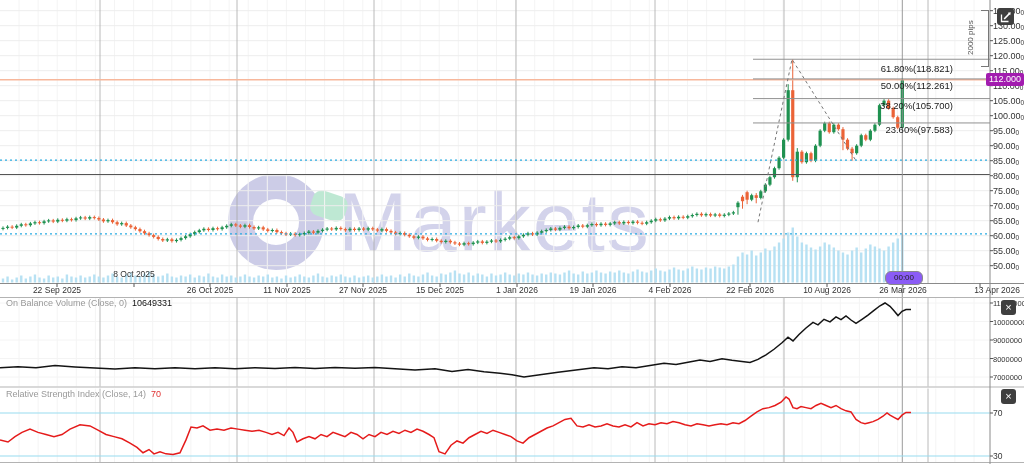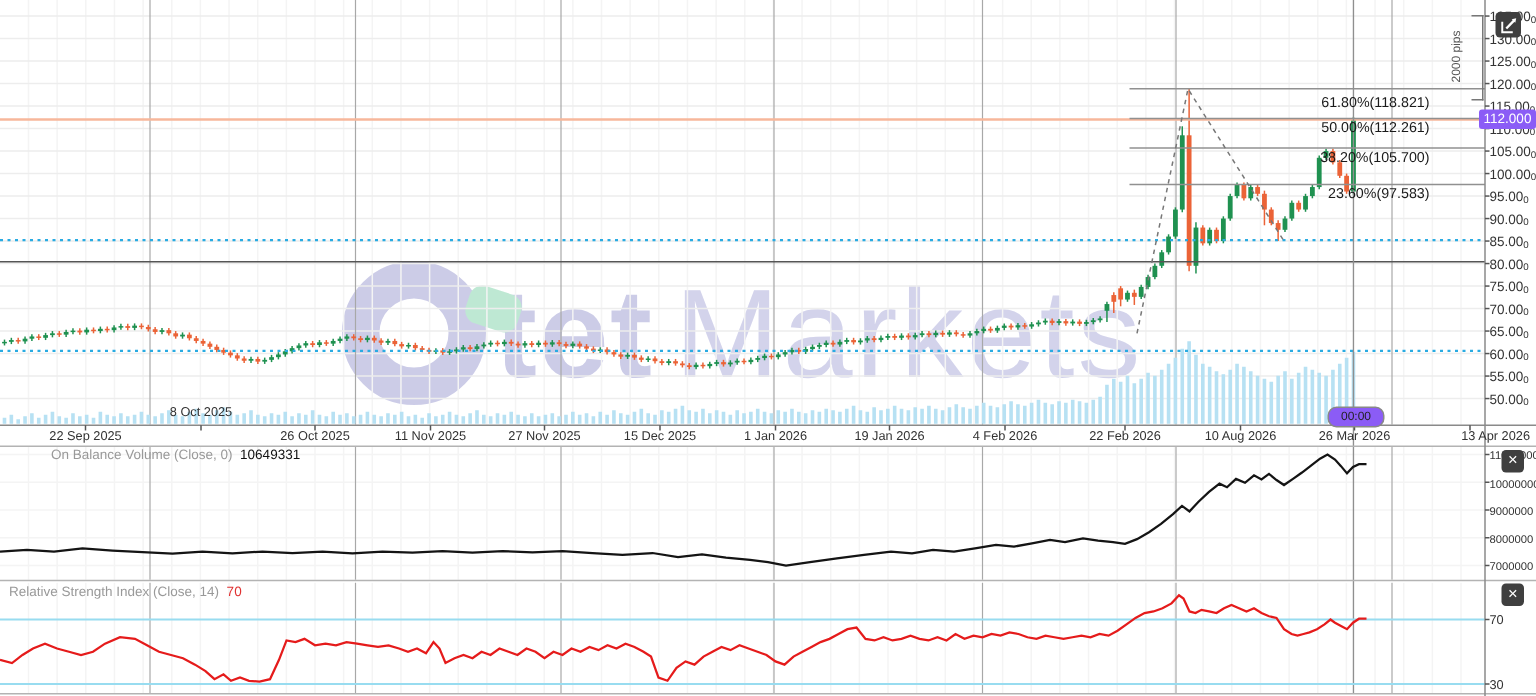--- a/index.html
+++ b/index.html
@@ -14,21 +14,21 @@
   #labels{position:absolute;left:0;top:0;width:1024px;height:464px;z-index:2;pointer-events:none;}
   .plabel{position:absolute;left:993px;font-size:9px;color:#333;white-space:nowrap;}
   .plabel .sub{font-size:6.5px;vertical-align:-1px;}
   .obvlabel{position:absolute;left:993px;font-size:7.5px;color:#333;white-space:nowrap;}
   .rsilabel{position:absolute;left:993px;font-size:8.5px;color:#333;}
   .datelabel{position:absolute;width:80px;text-align:center;font-size:8.5px;color:#333;white-space:nowrap;}
   .fiblabel{position:absolute;right:71px;font-size:9.5px;color:#1a1a1a;white-space:nowrap;}
   .panel-header{position:absolute;left:6px;font-size:9px;color:#999;z-index:2;white-space:nowrap;}
   .panel-header .val-dark{color:#111;margin-left:5px;}
   .panel-header .val-red{color:#e03131;margin-left:5px;}
-  .price-tag{position:absolute;left:986px;width:38px;height:13px;background:#8b5cf6;color:#fff;
+  .price-tag{position:absolute;left:986px;width:38px;height:13px;background:#a21caf;color:#fff;
     font-size:9px;line-height:13px;text-align:center;border-radius:2px;z-index:3;}
   .time-tag{position:absolute;width:36px;height:12px;background:#8b5cf6;border:1px solid #888;border-radius:6px;
     font-size:8px;line-height:12px;text-align:center;color:#222;z-index:3;}
   .icon-btn{position:absolute;width:15px;height:15px;background:#3f3f3f;border-radius:3px;color:#fff;
     text-align:center;font-size:11px;line-height:14px;z-index:4;cursor:pointer;}
   .edit-btn{position:absolute;left:997px;top:8px;width:17px;height:17px;background:#3f3f3f;border-radius:3px;z-index:4;
     display:flex;align-items:center;justify-content:center;cursor:pointer;}
   .pips-bracket{position:absolute;left:981px;top:10px;width:7px;height:55px;
     border-top:1px solid #777;border-bottom:1px solid #777;border-right:1px solid #777;z-index:2;}
   .pips-text{position:absolute;left:966px;top:10px;height:56px;width:13px;font-size:8px;color:#555;
@@ -36,21 +36,20 @@
 </style>
 </head>
 <body>
 
 <div id="stage">
 
   <div id="watermark">
     <span class="wm-ring">
       <span class="wm-accent"></span>
     </span>
-    <span class="wm-bold">tet</span>
     <span class="wm-light">Markets</span>
   </div>
 
   <svg id="plot" width="1024" height="464">
       <g>
         <line x1="19" y1="0" x2="19" y2="283" stroke="#f4f4f4"></line>
         <line x1="19" y1="297.5" x2="19" y2="386.5" stroke="#f4f4f4"></line>
         <line x1="19" y1="388.5" x2="19" y2="462.5" stroke="#f4f4f4"></line>
         <line x1="38.1" y1="0" x2="38.1" y2="283" stroke="#f4f4f4"></line>
         <line x1="38.1" y1="297.5" x2="38.1" y2="386.5" stroke="#f4f4f4"></line>
@@ -950,21 +949,21 @@
       <div class="datelabel" style="left: 710px; top: 285px;">22 Feb 2026</div>
       <div class="datelabel" style="left: 787px; top: 285px;">10 Aug 2026</div>
       <div class="datelabel" style="left: 863px; top: 285px;">26 Mar 2026</div>
       <div class="datelabel" style="left: 940px; top: 285px; text-align: right;">13 Apr 2026</div>
       <div class="fiblabel" style="top: 63px; margin-left: 40px;">61.80%(118.821)</div>
       <div class="fiblabel" style="top: 80.417px;">50.00%(112.261)</div>
       <div class="fiblabel" style="top: 100.1px;">38.20%(105.700)</div>
       <div class="fiblabel" style="top: 124.451px;">23.60%(97.583)</div>
     </div>
 
-  <div class="panel-header" style="top:298px;margin-left:28px;">
+  <div class="panel-header" style="top:298px;">
     <span>On Balance Volume (Close, 0)</span><span class="val-dark">10649331</span>
   </div>
   <div class="panel-header" style="top:389px;">
     <span>Relative Strength Index (Close, 14)</span><span class="val-red">70</span>
   </div>
 
   <div class="price-tag" style="top:73px;">112.000</div>
   <div class="time-tag" style="left:885px;top:271px;">00:00</div>
 
   <div class="pips-bracket"></div>

